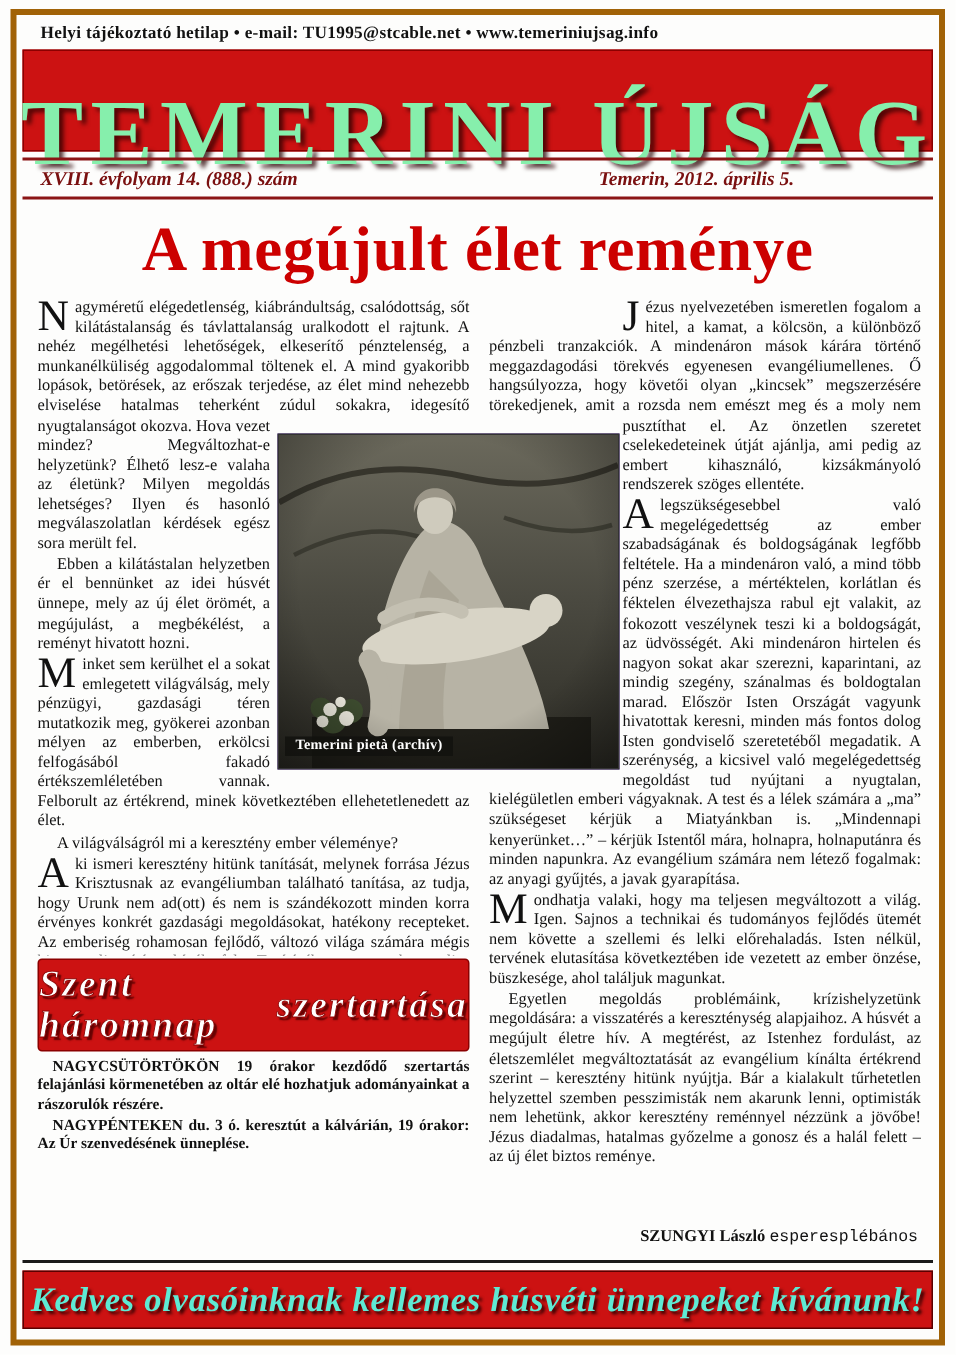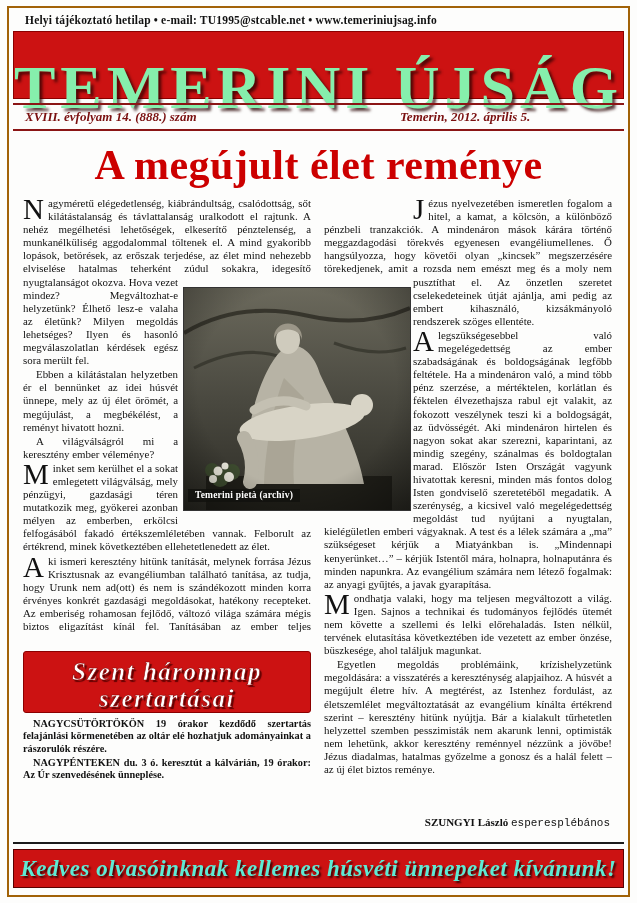--- a/index.html
+++ b/index.html
@@ -4,21 +4,21 @@
 <style>
   html,body{margin:0;padding:0;}
   body{
     width:637px;height:903px;background:#ffffff;
     font-family:"Liberation Serif","DejaVu Serif",serif;
     color:#111;overflow:hidden;
   }
   .page{width:637px;height:903px;box-sizing:border-box;padding:6px 7px;background:#fdfdfc;}
   .inner{
     width:100%;height:100%;box-sizing:border-box;
-    border:2px solid #a16207;
+    border:4px solid #a16207;
     display:flex;flex-direction:column;padding-top:3px;
   }
   
   .topline{
     font-size:11.5px;font-weight:bold;letter-spacing:.2px;
     padding:3px 16px 5px;white-space:nowrap;
   }
   
   .masthead{
     margin:0 4px;height:66px;background:#cc1212;
@@ -80,23 +80,23 @@
     border:1px solid #333;box-sizing:content-box;background:#4c1d95;
   }
   .photo svg{display:block;}
   .photo figcaption{
     position:absolute;left:4px;bottom:8px;
     background:rgba(18,18,14,.85);color:#fff;
     font-size:9.5px;font-weight:bold;padding:1px 7px 2px;letter-spacing:.2px;
   }
   
   .event-box{
-    margin:16px 0 5px;height:60px;background:#cc1212;border:1px solid #8b0000;
-    border-radius:3px;display:flex;flex-direction:column;
-    align-items:center;justify-content:flex-end;
+    margin:2px 0 5px;height:60px;background:#cc1212;border:1px solid #8b0000;
+    border-radius:3px;display:flex;
+    align-items:center;justify-content:space-between;
   }
   .event-line{
     color:#fff;font-weight:bold;font-style:italic;font-size:25px;line-height:27px;
     letter-spacing:1.5px;-webkit-text-stroke:.6px #8b0000;
     text-shadow:2px 2px 1px rgba(90,0,0,.9);
   }
   
   .schedule{font-weight:bold;font-size:10.3px;line-height:12.3px;text-align:justify;}
   .sched-p{margin:0 0 2px;text-indent:10px;}
   
@@ -130,28 +130,28 @@
 
     <h1 class="headline">A megújult élet reménye</h1>
 
     <div class="article">
 
       <div class="col">
         <div class="coltext coltext-left">
           <span class="wrap-spacer spacer-right"></span>
           <p class="para cap">Nagyméretű elégedetlenség, kiábrándultság, csalódottság, sőt kilátástalanság és távlattalanság uralkodott el rajtunk. A nehéz megélhetési lehetőségek, elkeserítő pénztelenség, a munkanélküliség aggodalommal töltenek el. A mind gyakoribb lopások, betörések, az erőszak terjedése, az élet mind nehezebb elviselése hatalmas teherként zúdul sokakra, idegesítő nyugtalanságot okozva. Hova vezet mindez? Megváltozhat-e helyzetünk? Élhető lesz-e valaha az életünk? Milyen megoldás lehetséges? Ilyen és hasonló megválaszolatlan kérdések egész sora merült fel.</p>
           <p class="para indent">Ebben a kilátástalan helyzetben ér el bennünket az idei húsvét ünnepe, mely az új élet örömét, a megújulást, a megbékélést, a reményt hivatott hozni.</p>
+          <p class="para cap">Minket sem kerülhet el a sokat emlegetett világválság, mely pénzügyi, gazdasági téren mutatkozik meg, gyökerei azonban mélyen az emberben, erkölcsi felfogásából fakadó értékszemléletében vannak. Felborult az értékrend, minek következtében ellehetetlenedett az élet.</p>
           <p class="para indent">A világválságról mi a keresztény ember véleménye?</p>
-          <p class="para cap">Minket sem kerülhet el a sokat emlegetett világválság, mely pénzügyi, gazdasági téren mutatkozik meg, gyökerei azonban mélyen az emberben, erkölcsi felfogásából fakadó értékszemléletében vannak. Felborult az értékrend, minek következtében ellehetetlenedett az élet.</p>
           <p class="para cap">Aki ismeri keresztény hitünk tanítását, melynek forrása Jézus Krisztusnak az evangéliumban található tanítása, az tudja, hogy Urunk nem ad(ott) és nem is szándékozott minden korra érvényes konkrét gazdasági megoldásokat, hatékony recepteket. Az emberiség rohamosan fejlődő, változó világa számára mégis biztos eligazítást kínál fel. Tanításában az ember teljes boldogságát, üdvösségét, annak elérhetőségét ajánlja fel.</p>
         </div>
 
         <div class="event-box">
           <div class="event-line">Szent háromnap</div>
-          <div class="event-line">szertartásai</div>
+          <div class="event-line">szertartása</div>
         </div>
 
         <div class="schedule">
           <p class="sched-p">NAGYCSÜTÖRTÖKÖN 19 órakor kezdődő szertartás felajánlási körmenetében az oltár elé hozhatjuk adományainkat a rászorulók részére.</p>
           <p class="sched-p">NAGYPÉNTEKEN du. 3 ó. keresztút a kálvárián, 19 órakor: Az Úr szenvedésének ünneplése.</p>
         </div>
       </div>
 
       <div class="col">
         <div class="coltext coltext-right">

